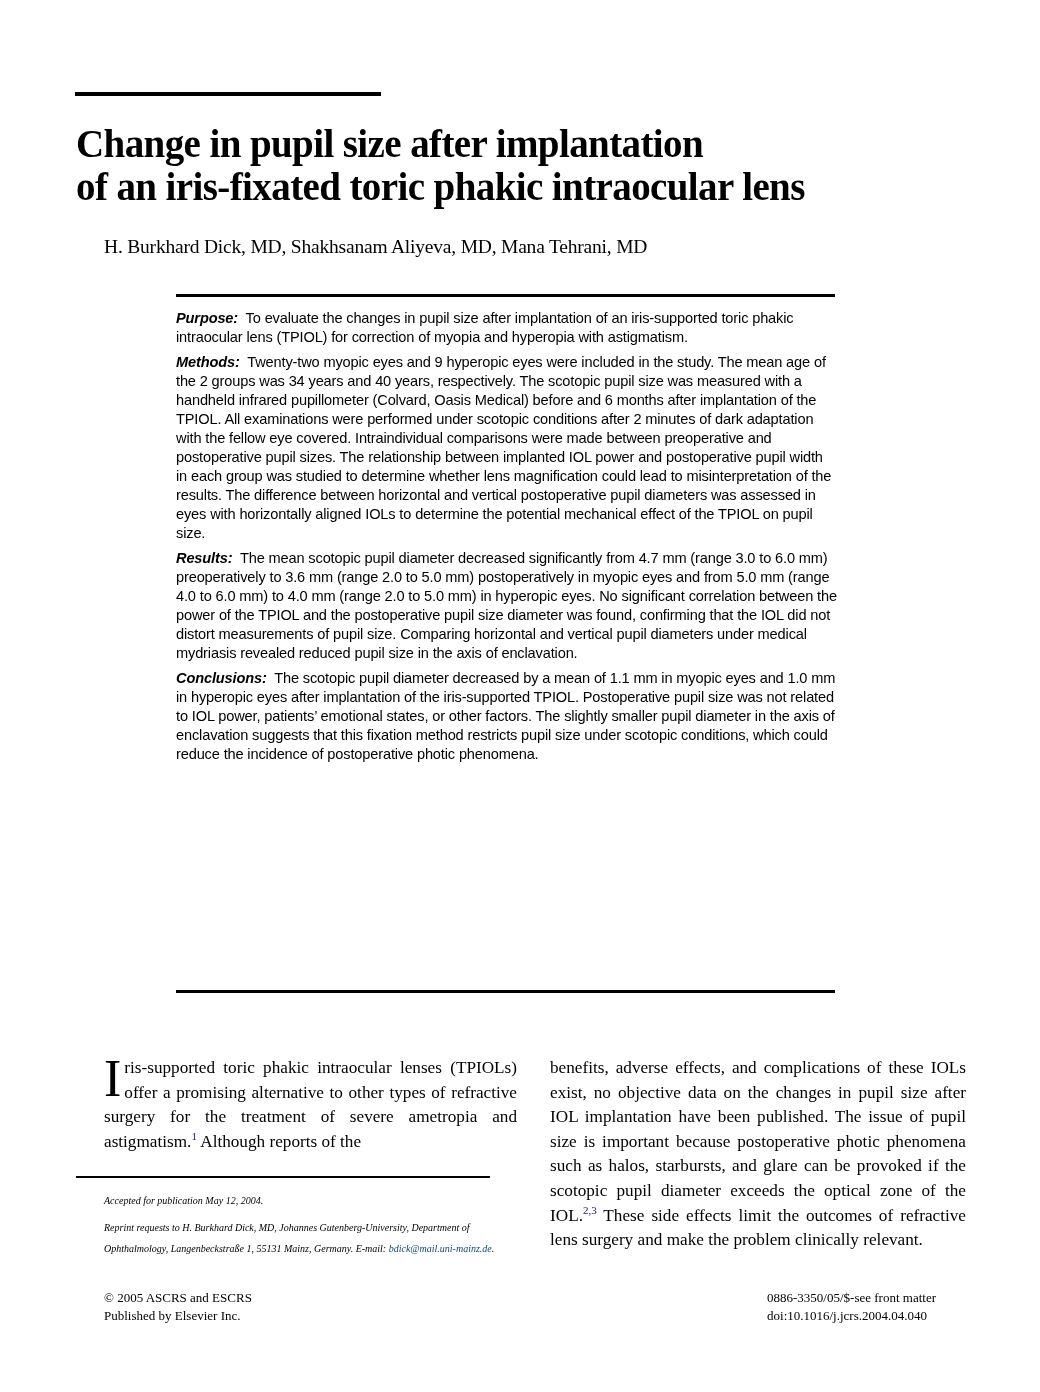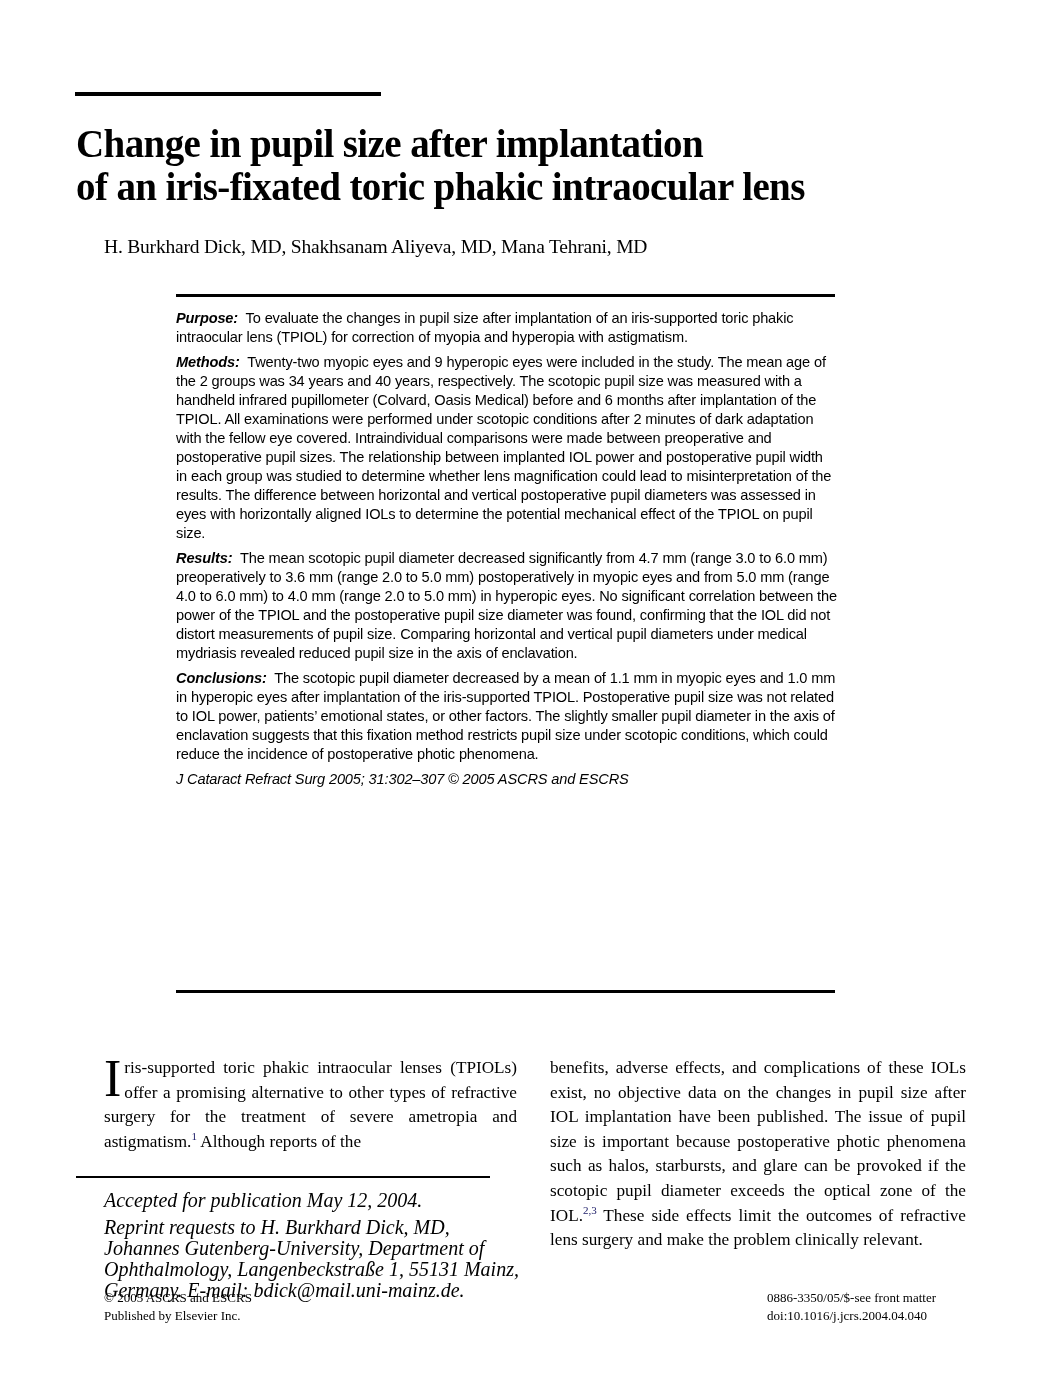--- a/index.html
+++ b/index.html
@@ -20,23 +20,23 @@
   .abstract p { margin:0 0 6px 0; }
   .abstract .label { font-weight:bold; font-style:italic; }
   .abstract .citation { font-style:italic; margin-top:2px; }
 
   .col-left { position:absolute; left:76px; top:1056px; width:413px; font-size:17.2px; line-height:24.6px; text-align:justify; }
   .col-right { position:absolute; left:522px; top:1056px; width:416px; font-size:17.2px; line-height:24.6px; text-align:justify;font-family:Liberation Serif, serif; }
   .dropcap { float:left; font-size:52px; line-height:40px; margin:3px 3px 0 0; }
   sup.ref { color:#1a1a66; font-size:11px; line-height:0; vertical-align:super; }
 
   .fn-rule { position:absolute; left:76px; top:1176px; width:414px; height:2px; background:#000; }
-  .footnotes { position:absolute; left:76px; top:1190px; width:416px; font-size:20px; line-height:21px; font-style:italic; }
+  .footnotes { position:absolute; left:76px; top:1190px; width:416px; font-size:10px; line-height:21px; font-style:italic; }
   .footnotes p { margin:0 0 6px 0; }
-  .footnotes a { color:#000000; text-decoration:none; }
+  .footnotes a { color:#0c4a6e; text-decoration:none; }
 
   .copyright { position:absolute; left:76px; top:1289px; font-size:13px; line-height:18px; }
   .issn { position:absolute; right:104px; top:1289px; font-size:13px; line-height:18px; text-align:left; }
 </style>
 </head>
 <body>
 
 <div class="top-rule"></div>
 
 <h1 class="title serif" style="margin:0;">
@@ -58,21 +58,20 @@
     <span>Twenty-two myopic eyes and 9 hyperopic eyes were included in the study. The mean age of the 2 groups was 34 years and 40 years, respectively. The scotopic pupil size was measured with a handheld infrared pupillometer (Colvard, Oasis Medical) before and 6 months after implantation of the TPIOL. All examinations were performed under scotopic conditions after 2 minutes of dark adaptation with the fellow eye covered. Intraindividual comparisons were made between preoperative and postoperative pupil sizes. The relationship between implanted IOL power and postoperative pupil width in each group was studied to determine whether lens magnification could lead to misinterpretation of the results. The difference between horizontal and vertical postoperative pupil diameters was assessed in eyes with horizontally aligned IOLs to determine the potential mechanical effect of the TPIOL on pupil size.</span>
   </p>
   <p>
     <span class="label">Results:</span>&nbsp;
     <span>The mean scotopic pupil diameter decreased significantly from 4.7 mm (range 3.0 to 6.0 mm) preoperatively to 3.6 mm (range 2.0 to 5.0 mm) postoperatively in myopic eyes and from 5.0 mm (range 4.0 to 6.0 mm) to 4.0 mm (range 2.0 to 5.0 mm) in hyperopic eyes. No significant correlation between the power of the TPIOL and the postoperative pupil size diameter was found, confirming that the IOL did not distort measurements of pupil size. Comparing horizontal and vertical pupil diameters under medical mydriasis revealed reduced pupil size in the axis of enclavation.</span>
   </p>
   <p>
     <span class="label">Conclusions:</span>&nbsp;
     <span>The scotopic pupil diameter decreased by a mean of 1.1 mm in myopic eyes and 1.0 mm in hyperopic eyes after implantation of the iris-supported TPIOL. Postoperative pupil size was not related to IOL power, patients’ emotional states, or other factors. The slightly smaller pupil diameter in the axis of enclavation suggests that this fixation method restricts pupil size under scotopic conditions, which could reduce the incidence of postoperative photic phenomena.</span>
   </p>
-  <p class="citation">J Cataract Refract Surg 2005; 31:302–307 © 2005 ASCRS and ESCRS</p>
 </div>
 
 <div class="abs-rule bottom"></div>
 
 <div class="col-left serif">
   <span class="dropcap">I</span><span>ris-supported toric phakic intraocular lenses (TPIOLs) offer a promising alternative to other types of refractive surgery for the treatment of severe ametropia and astigmatism.</span><sup class="ref">1</sup><span> Although reports of the</span>
 </div>
 
 <div class="col-right serif">
   <span>benefits, adverse effects, and complications of these IOLs exist, no objective data on the changes in pupil size after IOL implantation have been published. The issue of pupil size is important because postoperative photic phenomena such as halos, starbursts, and glare can be provoked if the scotopic pupil diameter exceeds the optical zone of the IOL.</span><sup class="ref">2,3</sup><span> These side effects limit the outcomes of refractive lens surgery and make the problem clinically relevant.</span>

